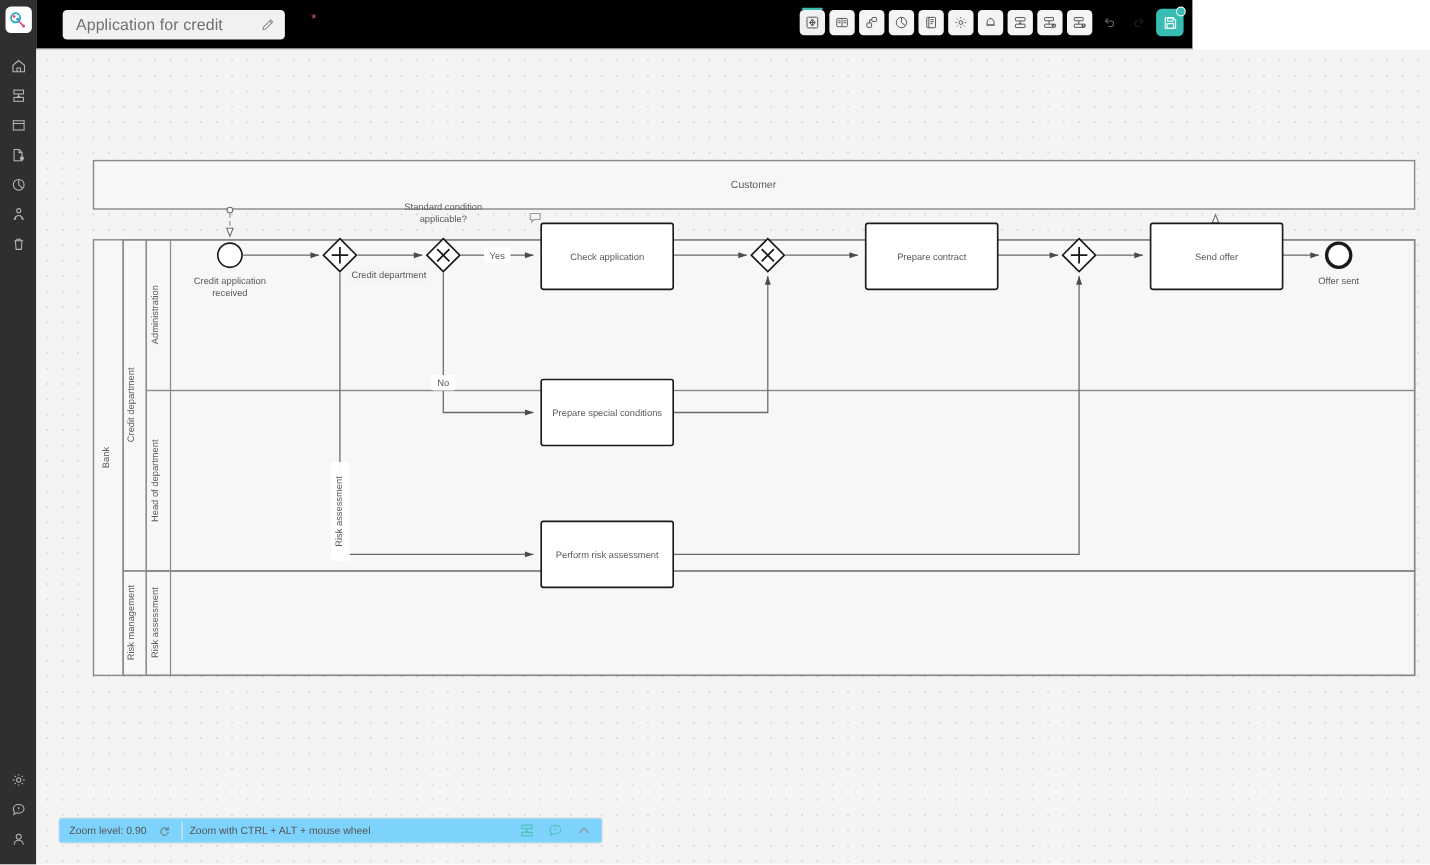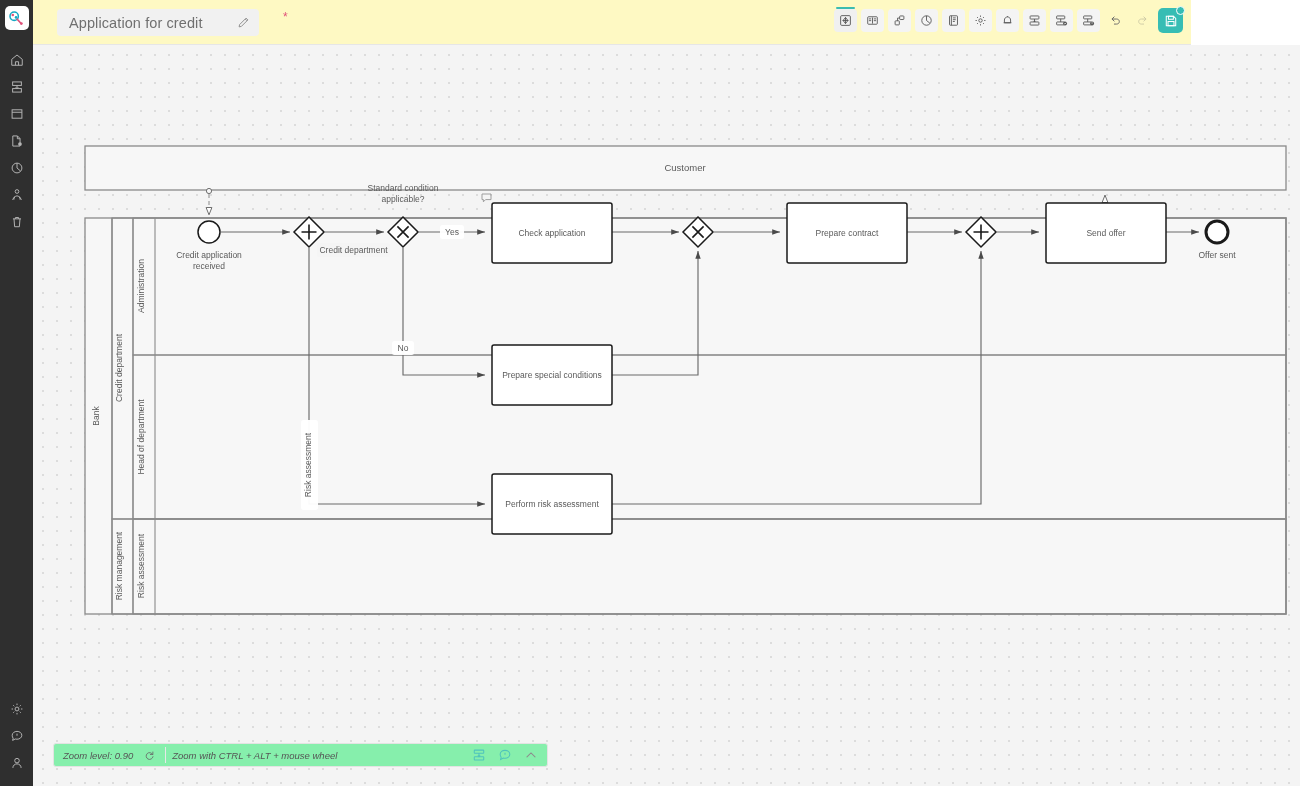--- a/index.html
+++ b/index.html
@@ -28,22 +28,22 @@
     display: flex; align-items: center; justify-content: center;
     cursor: pointer;
   }
   #rail .rail-icon svg { display: block; }
   #rail .rail-spacer { flex: 1 1 auto; }
   #rail .rail-bottom { margin-bottom: 10px; }
 
   
   #header {
     position: absolute; left: 33px; top: 0;
-    width: 1158px; height: 45px;
-    background: #fef9c3;
+    width: 1051px; height: 45px;
+    background: #000000;
     border-bottom: 1px solid #e6e6e6;
   }
   #title-wrap {
     position: absolute; left: 24px; top: 9px;
     height: 27px; width: 202px;
     background: #f1f1f1; border-radius: 4px;
     display: flex; align-items: center;
     padding: 0 6px 0 12px;
   }
   #title-text {
@@ -98,26 +98,25 @@
     background-position: 3px 3px;
     overflow: hidden;
     padding-left: 16px;
   }
   #diagram { position: absolute; left: 0; top: 0; width: 1267px; height: 741px; }
 
   
   #statusbar {
     position: absolute; left: 53px; top: 743px;
     height: 24px;
-    background: #86efac;
+    background: #7dd3fc;
     border: 1px solid #e3e3e3; border-radius: 3px;
     display: flex; align-items: center;
     padding: 0 6px 0 9px;
     gap: 6px;
-    font-style: italic;
   }
   #statusbar .sb-text { font-size: 9.5px; color: #555; white-space: nowrap; }
   #statusbar .sb-div { width:1px; height: 16px; background:#e8e8e8; }
   #statusbar .sb-icon { width: 20px; height: 20px; display:flex; align-items:center; justify-content:center; cursor:pointer; }
   #statusbar .sb-gap { width: 120px; }
 
   
   .bpmn-label { font-family: "Liberation Sans", sans-serif; fill: #5a5a5a; }
 </style>
 </head>

